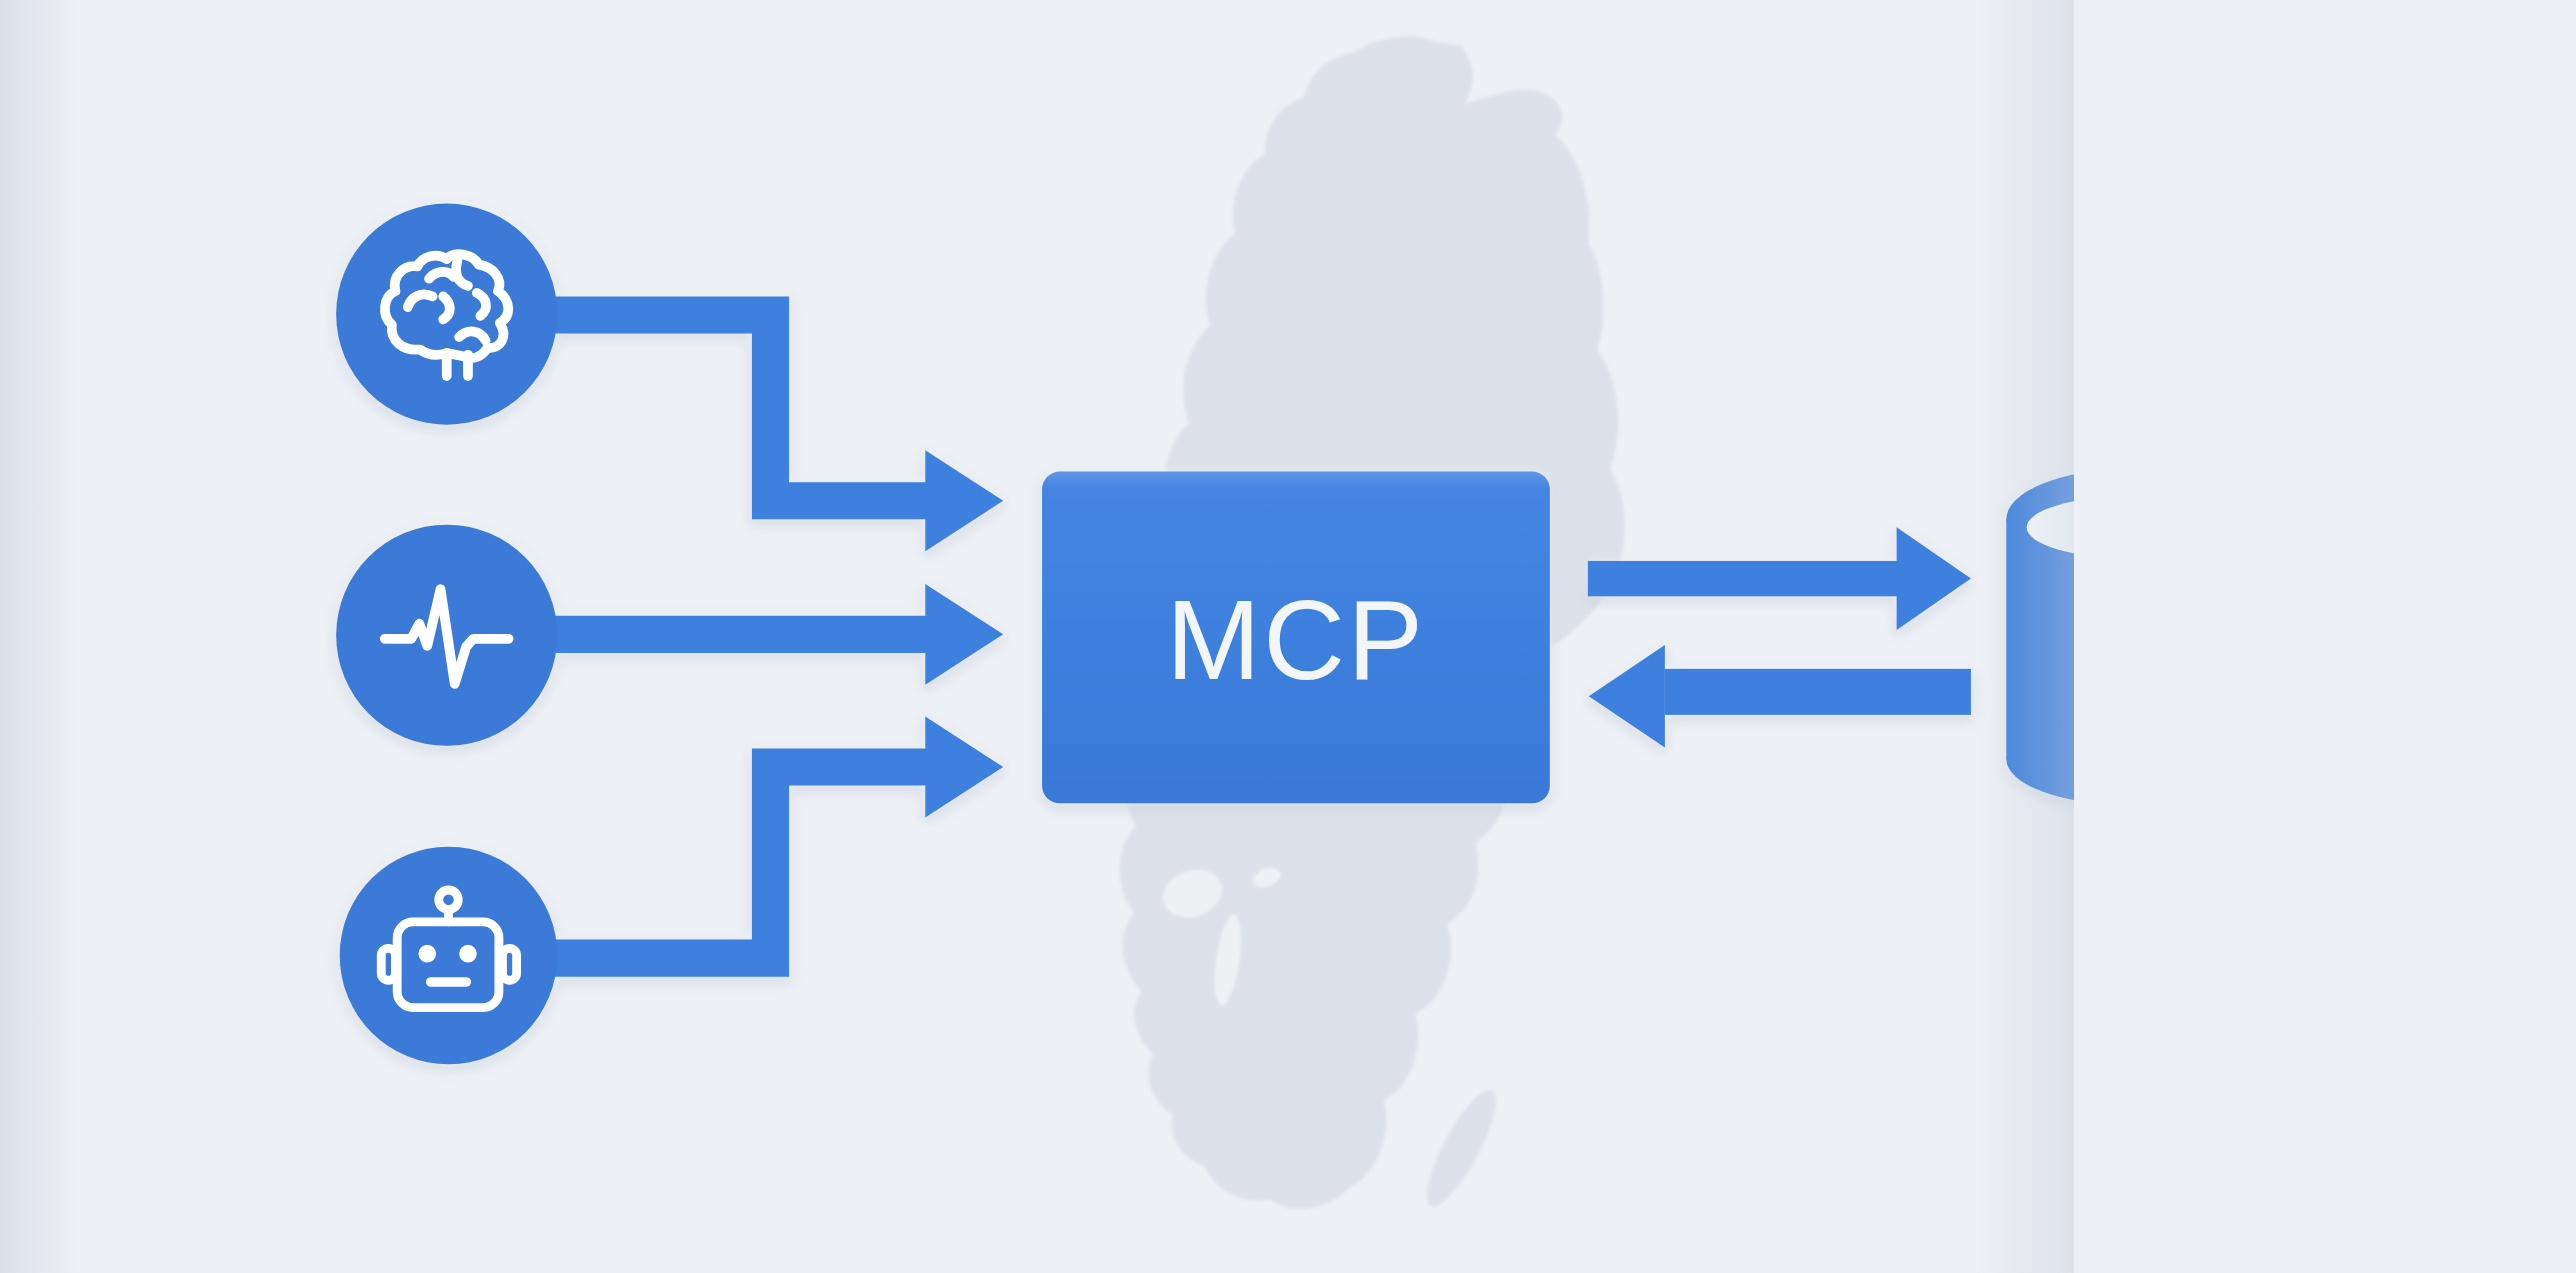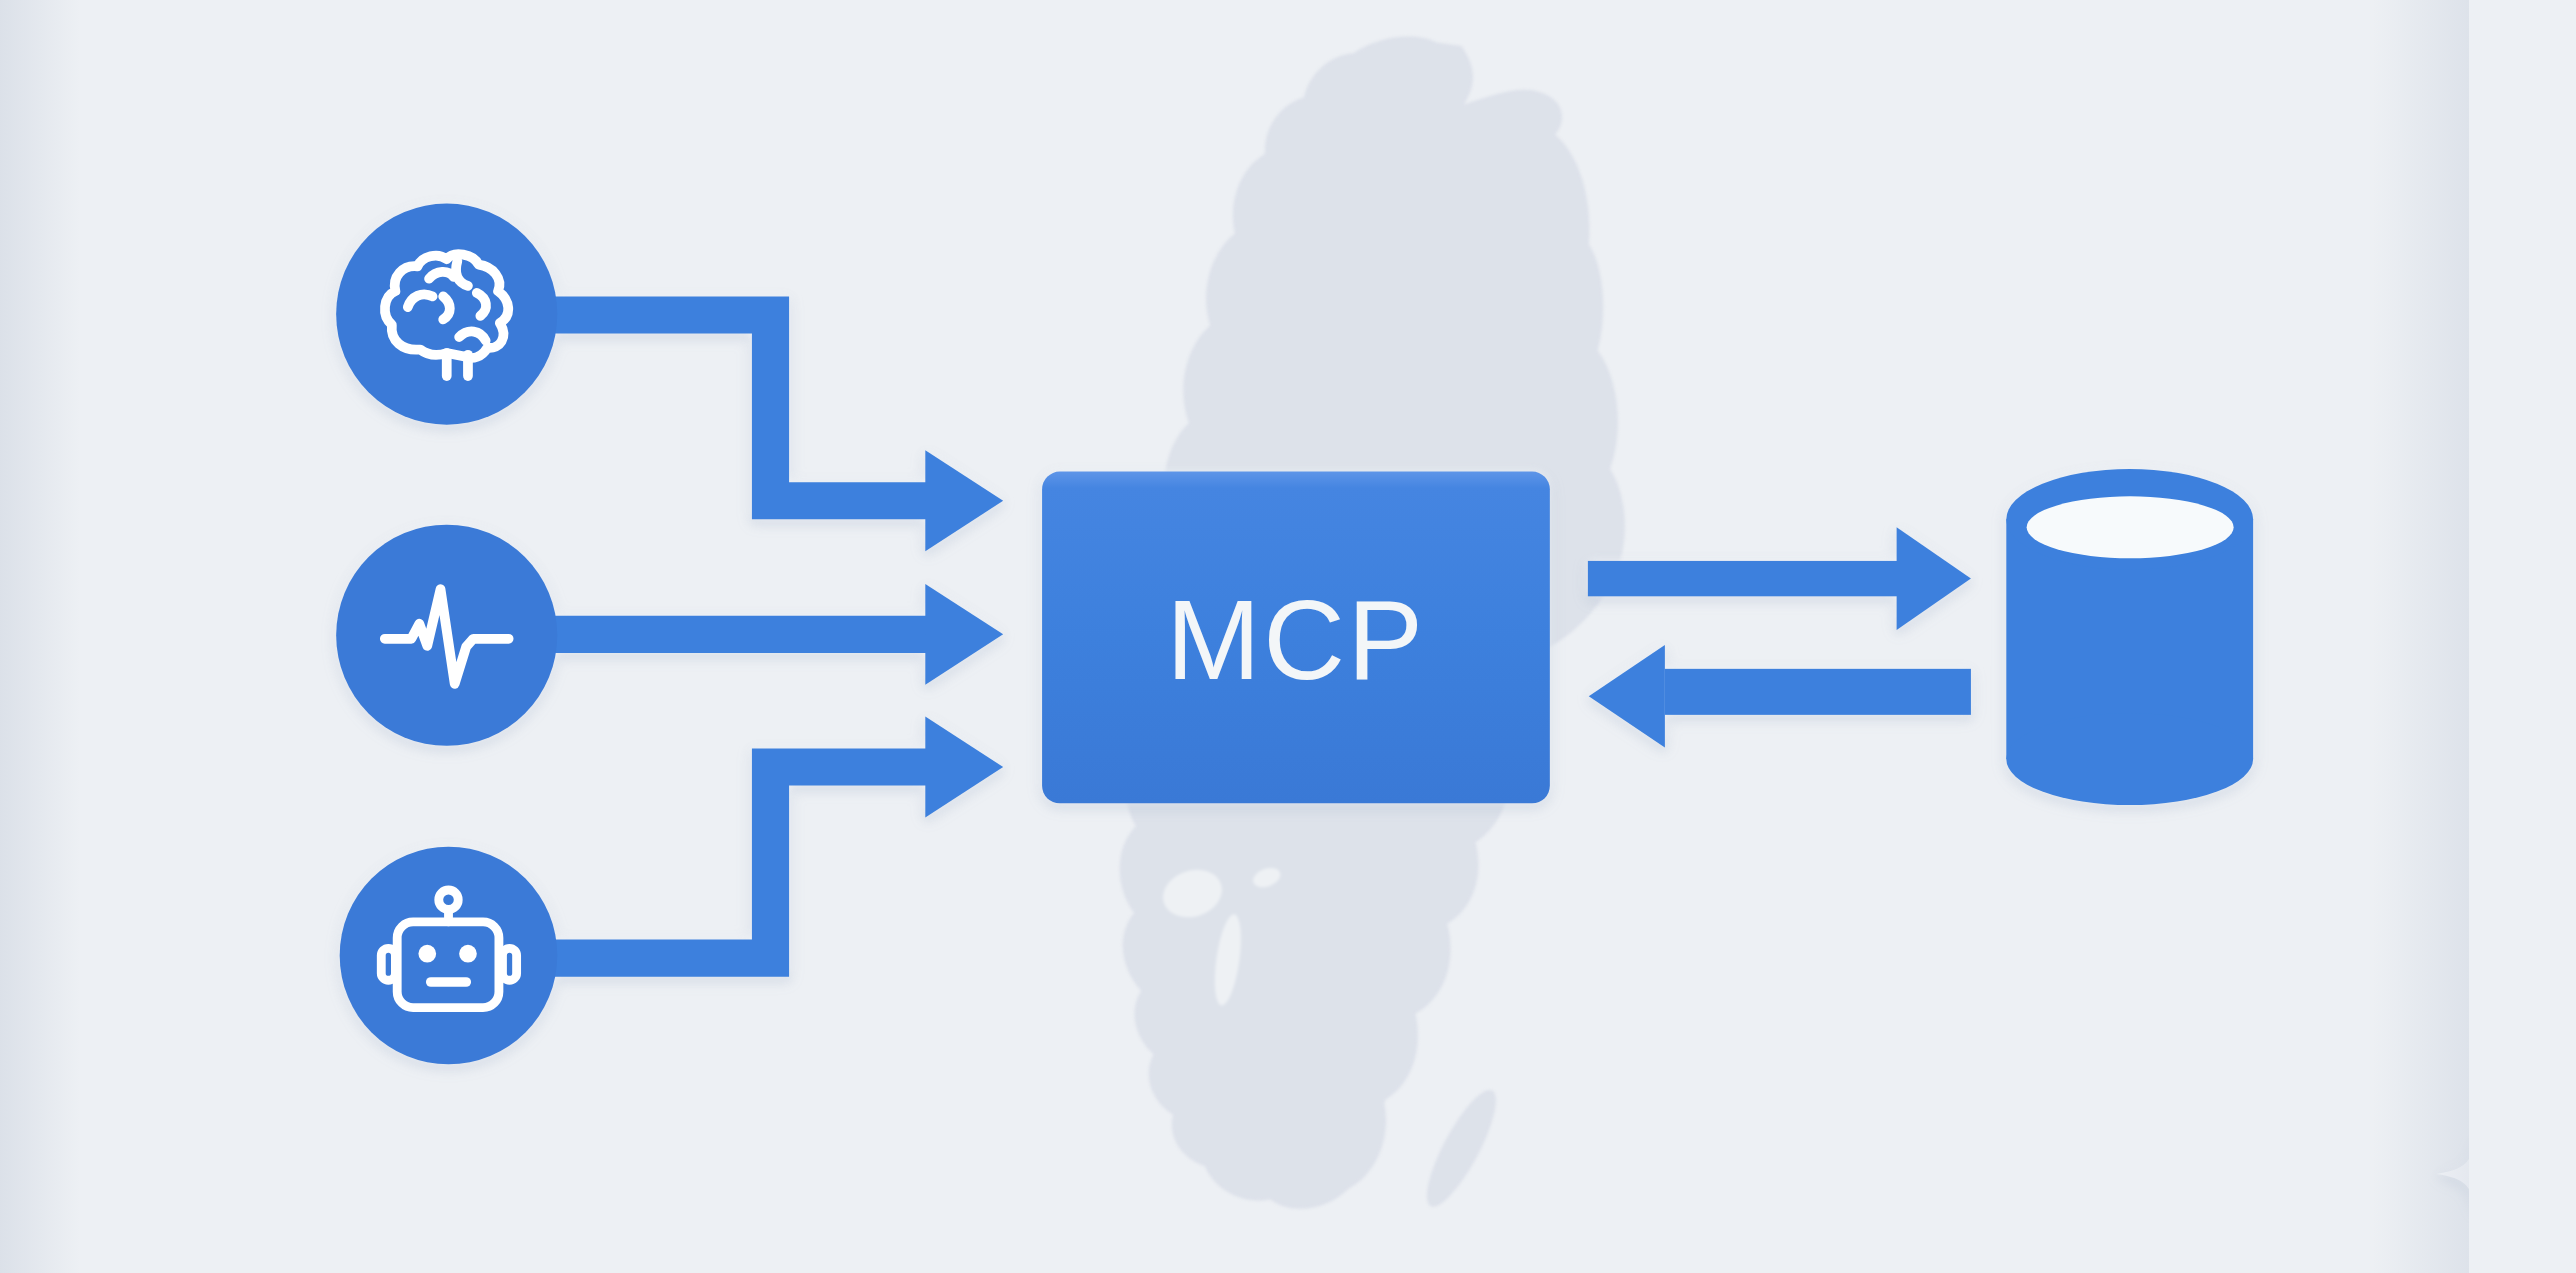--- a/index.html
+++ b/index.html
@@ -5,21 +5,21 @@
   :root{
     --bg:#edf0f4;
     --blue:#3d80dd;
     --blue-circle:#3b7ad7;
     --map:#d9dee8;
     --text:#f3f6f8;
   }
   html,body{margin:0;padding:0;background:var(--bg);}
   .stage{
     position:relative;
-    width:2469px;height:1274px;
+    width:2074px;height:1274px;
     overflow:hidden;
     background:var(--bg);
     font-family:"Liberation Sans", sans-serif;
   }
   .stage svg{position:absolute;left:0;top:0;}
   .map-layer{filter:blur(1.4px);}
   .blue-layer{
     filter:drop-shadow(0 0 5.3px rgba(255,255,255,0.85))
            drop-shadow(0 3.5px 4.4px rgba(100,125,165,0.28));
   }

